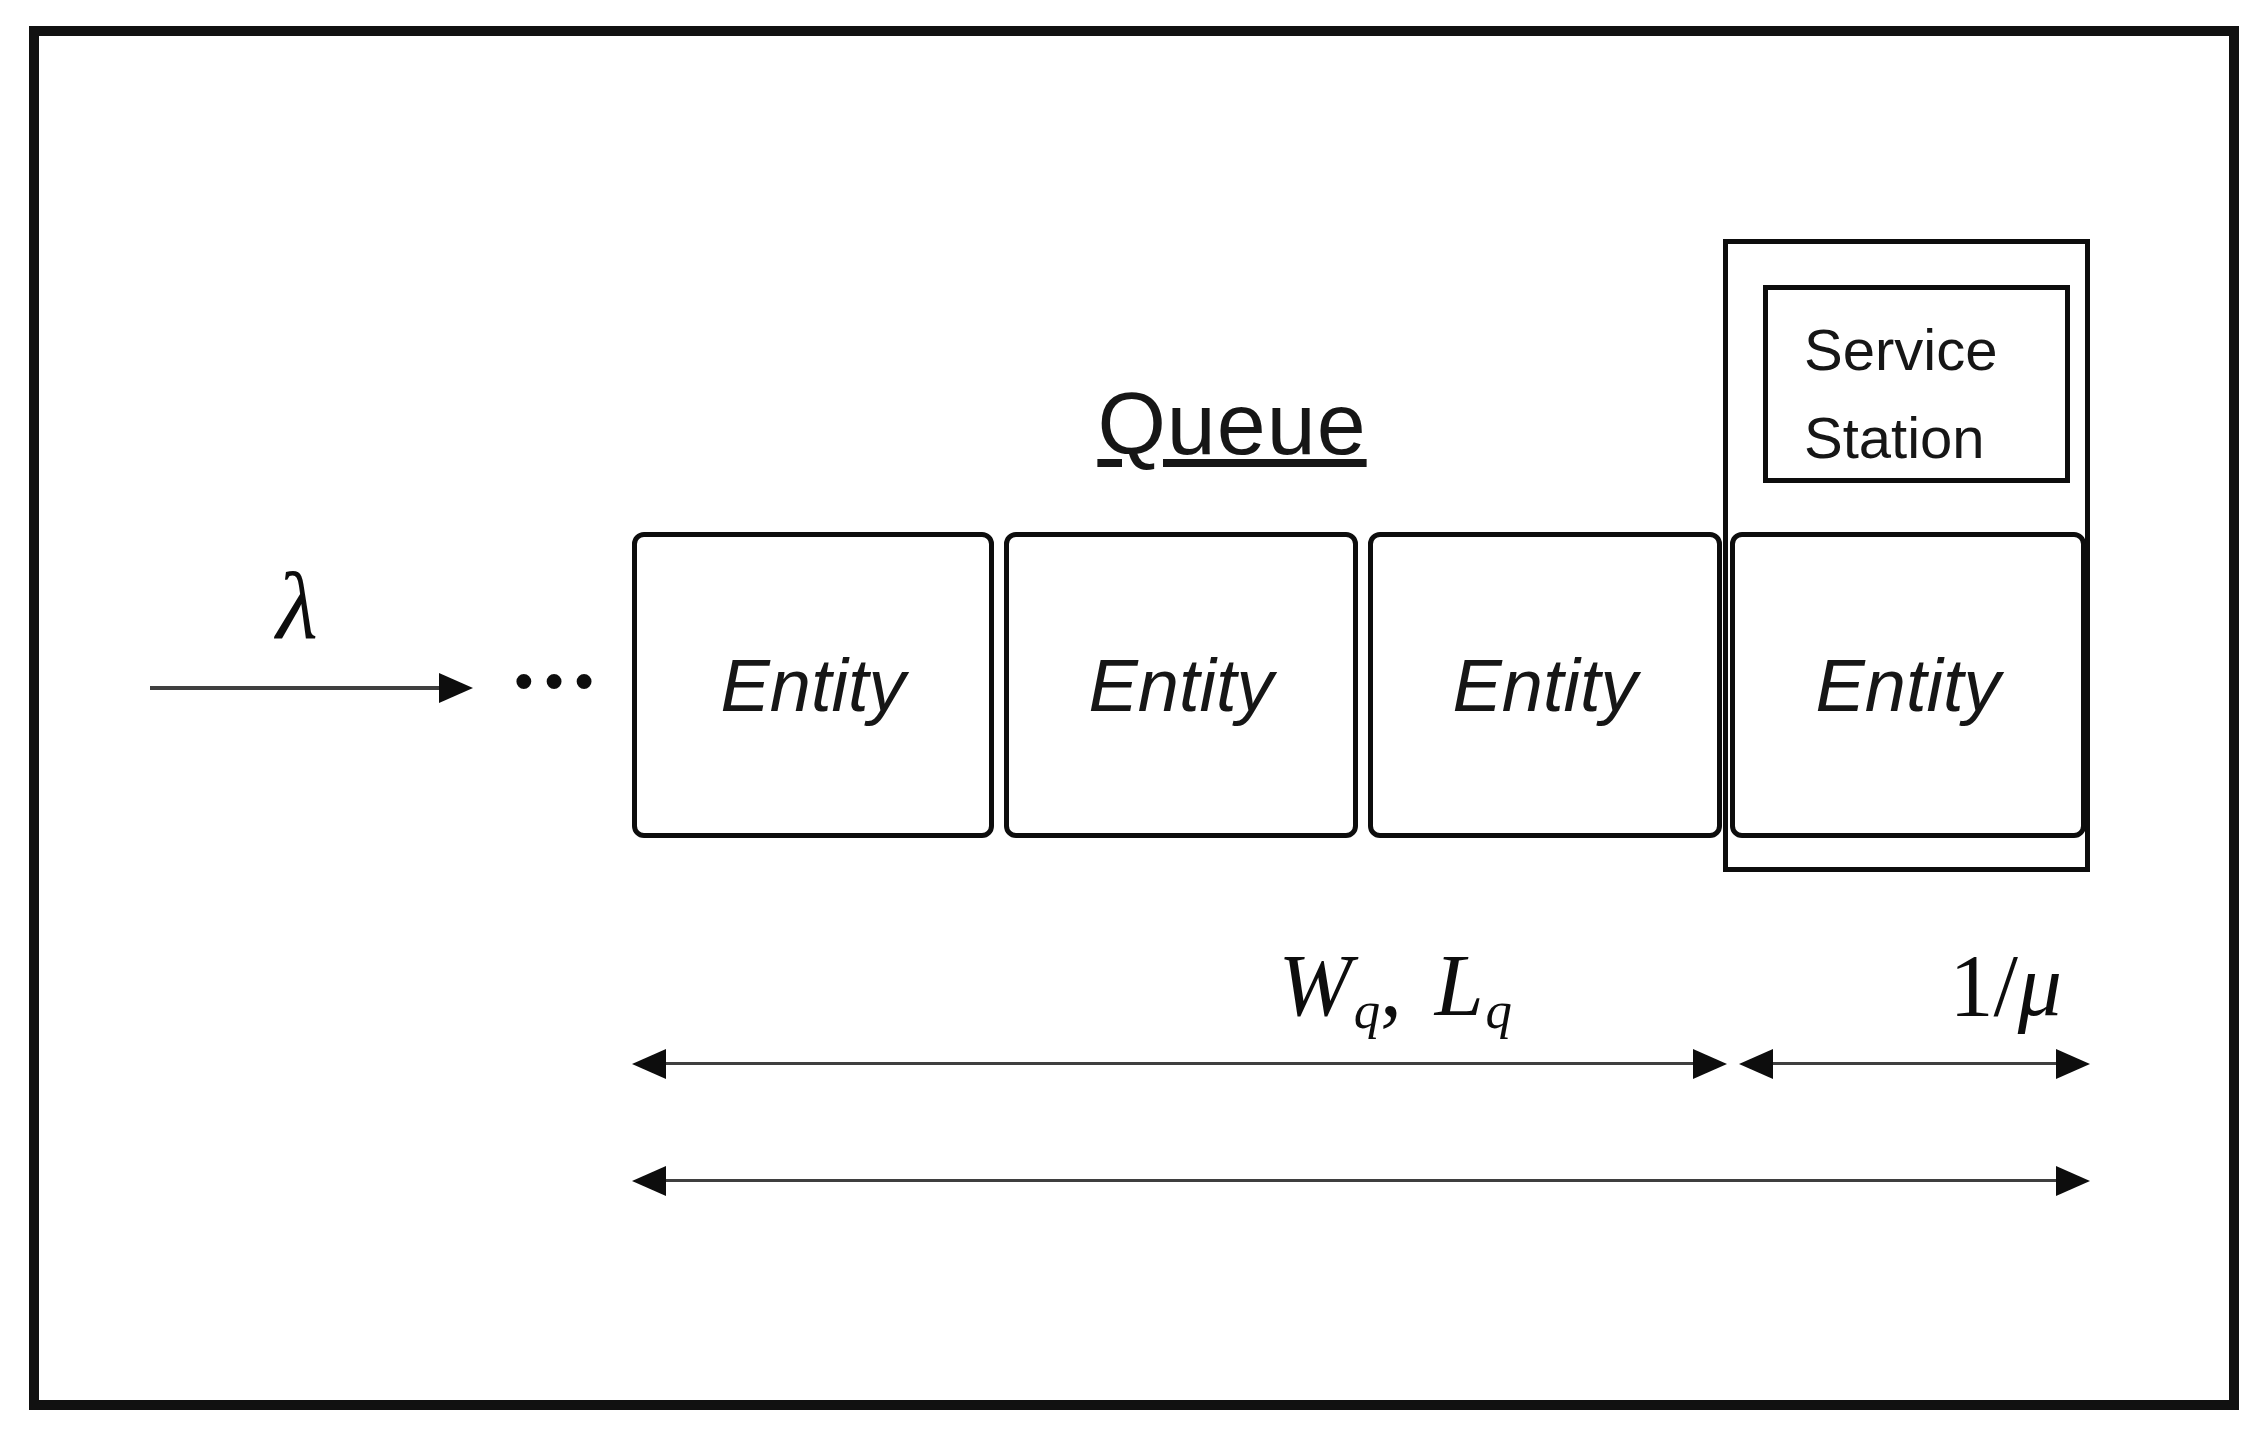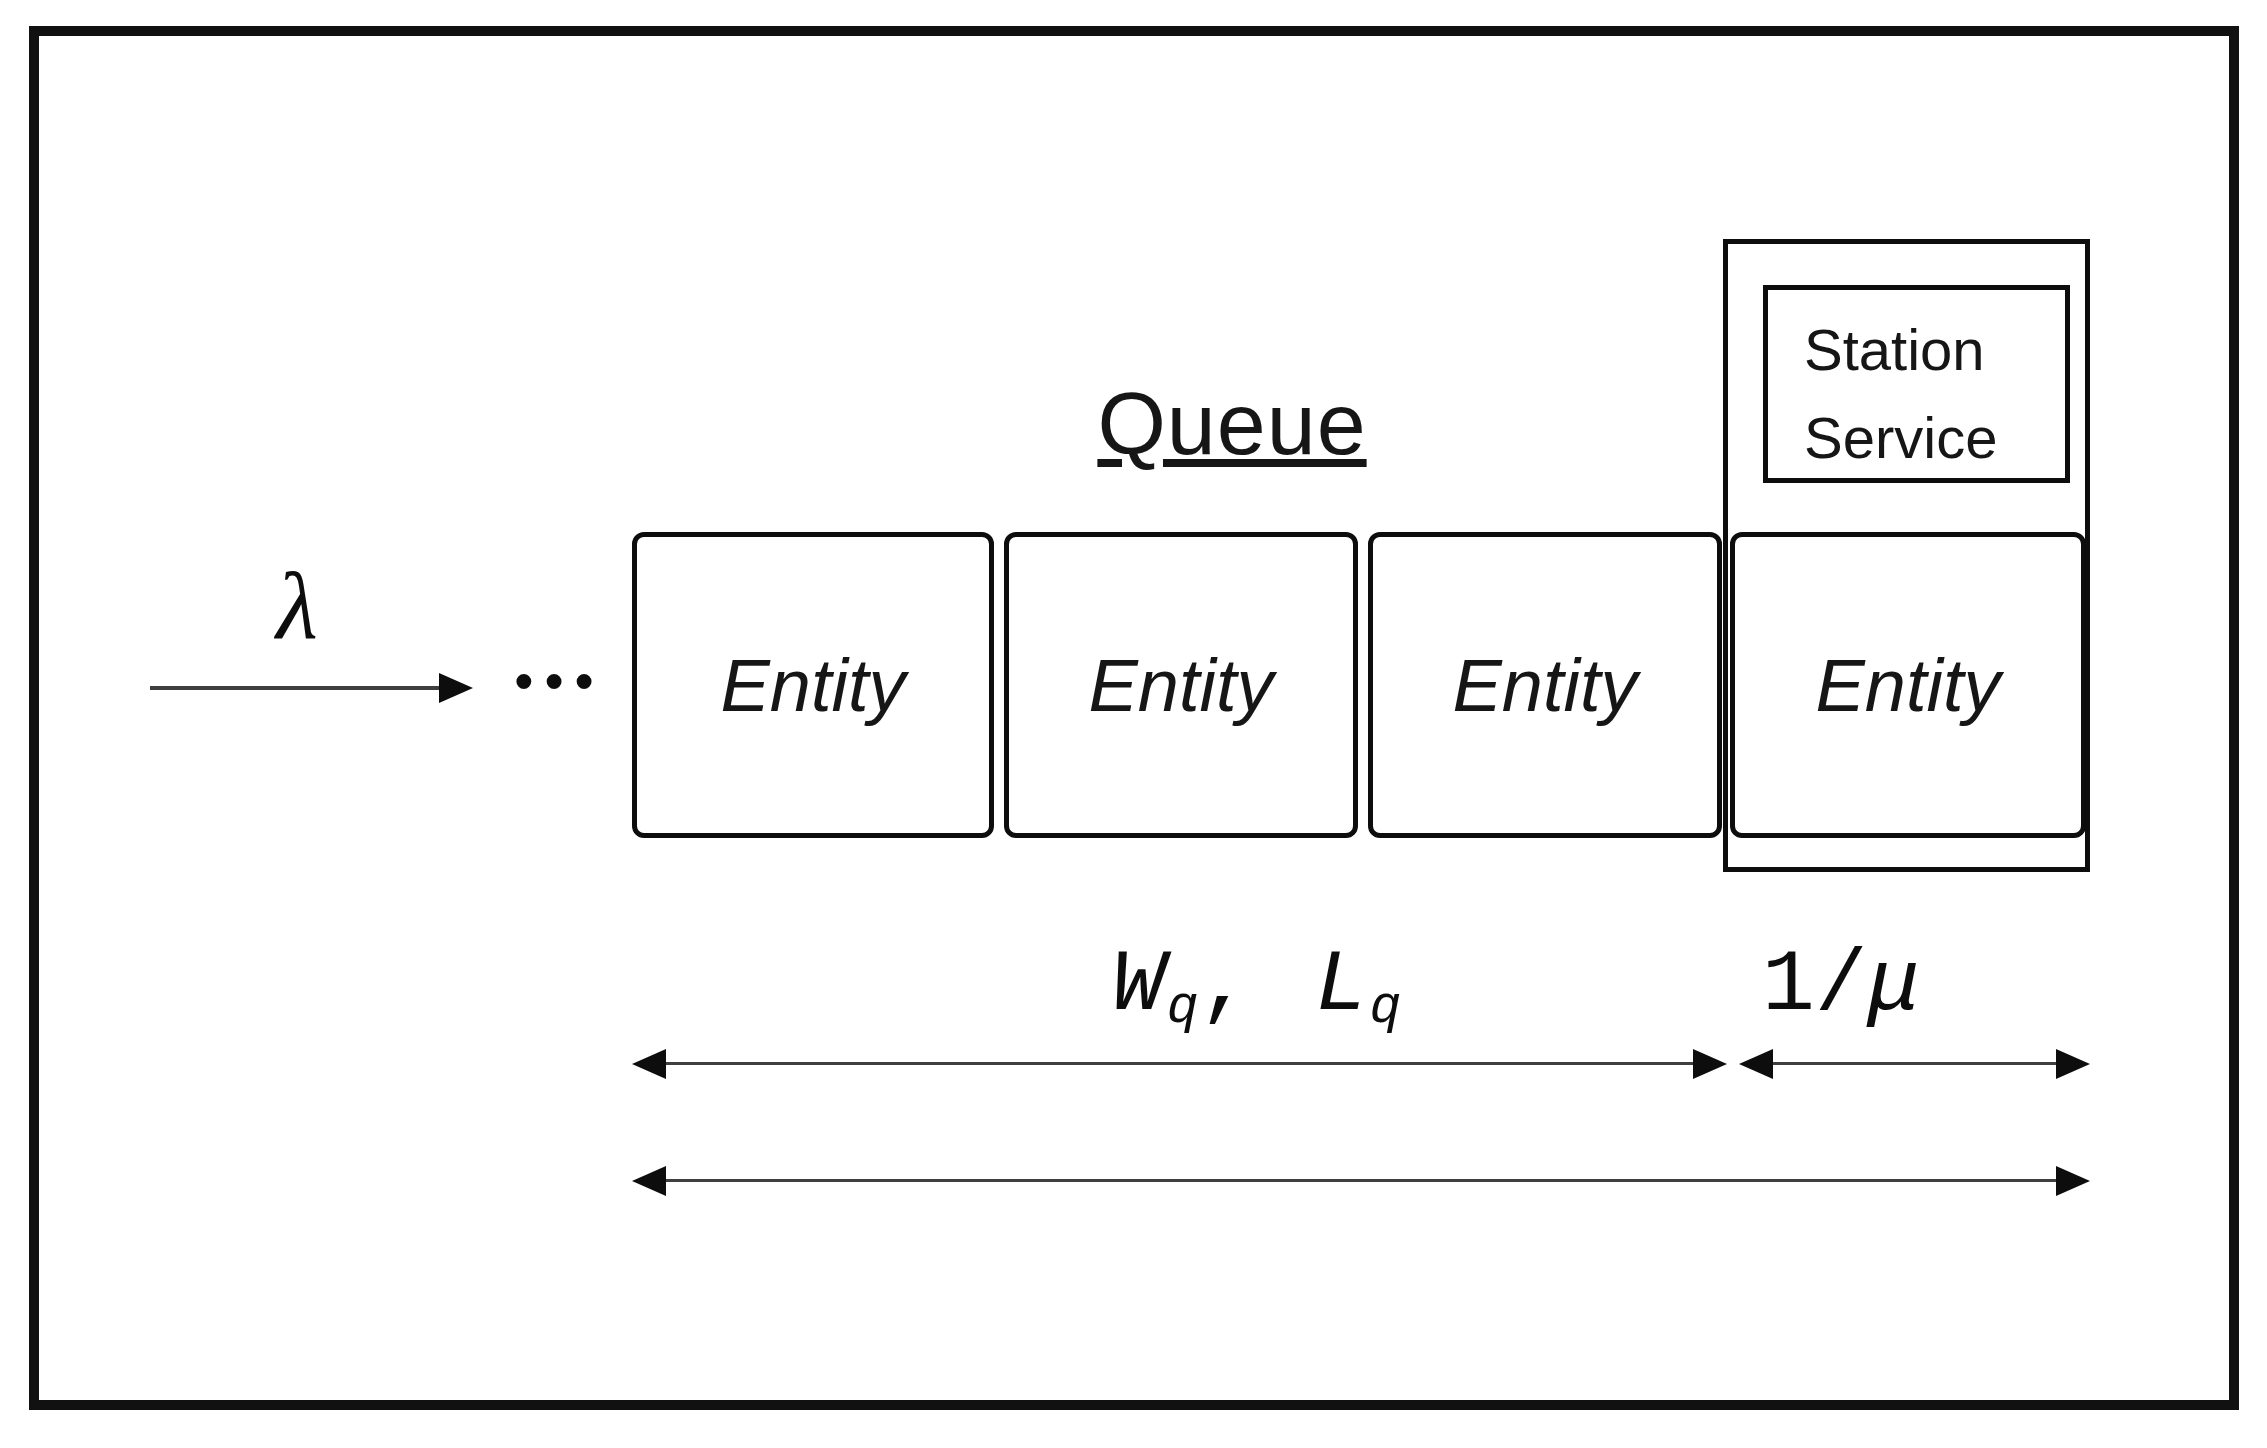--- a/index.html
+++ b/index.html
@@ -66,22 +66,22 @@
     border:5px solid #0d0d0d;background:var(--bg);z-index:1;
   }
   .svc-inner{
     position:absolute;left:35px;top:41px;width:307px;height:198px;
     border:5px solid #0d0d0d;background:var(--bg);
     padding:16px 0 0 36px;
     font-size:58px;line-height:88px;color:#161616;
   }
   
   .math{
-    position:absolute;text-align:left;
-    font-family:Liberation Mono, monospace;
+    position:absolute;text-align:right;
+    font-family:Liberation Serif, serif;
     font-size:88px;line-height:1;color:#0d0d0d;
     white-space:nowrap;
   }
   .math .it{font-style:italic;}
   .math sub{font-size:0.6em;font-style:italic;vertical-align:-0.24em;margin-left:2px;}
   .math .sep{font-style:normal;margin-right:0.12em;}
   .lbl-wq{left:1112px;top:942px;width:400px;}
   .lbl-mu{left:1762px;top:942px;width:300px;}
   .lbl-wl{left:1242px;top:1078px;width:400px;}
 </style>
@@ -108,22 +108,22 @@
   </div>
   <div class="entity e3">
     <span>Entity</span>
   </div>
   <div class="entity e4">
     <span>Entity</span>
   </div>
 
   <div class="svc-outer">
     <div class="svc-inner">
+      <div>Service</div>
       <div>Station</div>
-      <div>Service</div>
     </div>
   </div>
 
   <div class="math lbl-wq">
     <span class="it">W</span><sub>q</sub><span class="sep">, </span><span class="it">L</span><sub>q</sub>
   </div>
   <div class="hline" style="left:648px;top:1062px;width:1052px;height:3px;"></div>
   <div class="ah l" style="left:632px;top:1049px;"></div>
   <div class="ah r" style="left:1693px;top:1049px;"></div>
 

